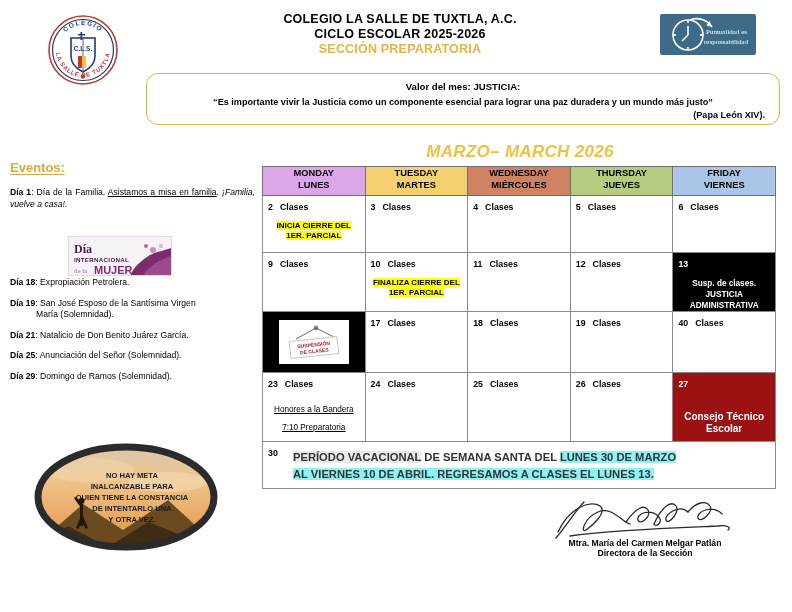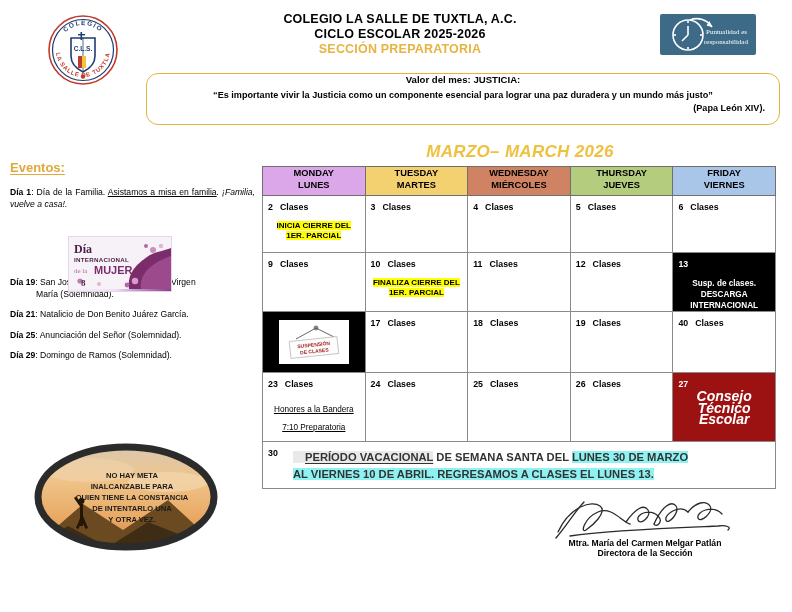--- a/index.html
+++ b/index.html
@@ -21,36 +21,36 @@
   .head-l1{font-size:12.5px;font-weight:bold;letter-spacing:.2px;line-height:15px;}
   .head-l2{font-size:12.5px;font-weight:bold;letter-spacing:.2px;line-height:15px;}
   .head-l3{font-size:12.5px;font-weight:bold;letter-spacing:.2px;line-height:15px;color:#e8b340;}
   .punct{position:absolute;left:660px;top:14px;width:96px;height:41px;background:#3d6a86;
          border-radius:2px;overflow:hidden;}
   .punct svg{display:block;}
 
   
   .valuebox{position:absolute;left:146px;top:73px;width:634px;height:52px;
     border:1.6px solid #e6b33c;border-radius:12px;background:#fff;box-sizing:border-box;}
-  .value-title{text-align:center;font-size:9.6px;font-weight:bold;}
+  .value-title{text-align:center;font-size:9.6px;font-weight:bold;margin-top:7px;}
   .value-quote{font-size:9.1px;font-weight:bold;text-align:center;margin-top:4px;padding:0 8px;line-height:12px;}
   .value-src{font-size:9.1px;font-weight:bold;text-align:right;padding-right:14px;margin-top:2px;}
 
   
   .events{position:absolute;left:10px;top:160px;width:245px;}
   .events-title{font-size:13px;font-weight:bold;color:#e0a93a;text-decoration:underline;
      text-underline-offset:2px;margin-bottom:12px;}
   .ev{font-size:8.6px;line-height:11.5px;margin-bottom:9px;text-align:justify;}
   .ev b{font-weight:bold;}
   .ev .u{text-decoration:underline;}
   .ev .it{font-style:italic;}
   .ev-ind{display:block;padding-left:26px;}
 
   
-  .mujer{position:absolute;left:68px;top:236px;width:104px;height:56px;
+  .mujer{position:absolute;left:68px;top:236px;width:104px;height:40px;
      background:linear-gradient(90deg,#f4eef6 0%, #efe3f2 46%, #caa3d4 62%, #8e3d84 100%);
      border:1px solid #e4d6ea;box-sizing:border-box;overflow:hidden;}
   .mujer svg{display:block;}
 
   
   .motiv{position:absolute;left:28px;top:442px;width:196px;height:110px;}
   .motiv svg{display:block;}
 
   
   .cal-title{position:absolute;left:262px;top:142px;width:516px;text-align:center;
@@ -72,33 +72,33 @@
   .daynum{font-size:8.8px;font-weight:bold;padding:4px 0 0 5px;display:inline-block;}
   .dayword{font-size:8.8px;font-weight:bold;padding-left:7px;margin-top:6px;}
   .note{display:block;text-align:center;font-size:8px;font-weight:bold;line-height:10px;
      margin:7px 6px 0 6px;}
   .hl{background:#ffff00;}
   .blackcell{background:#000;color:#fff;}
   .blackcell .daynum{color:#fff;}
   .blackcell .note{color:#fff;font-weight:bold;font-size:8.2px;line-height:11px;}
   .redcell{background:#9c1111;color:#fff;}
   .redcell .daynum{color:#fff;}
-  .redcell .note{color:#fff;font-size:14px;line-height:11.5px;margin-top:0;font-style:italic;}
+  .redcell .note{color:#fff;font-size:10px;line-height:11.5px;margin-top:20px;}
   .plain-note{display:block;text-align:center;font-size:8.2px;line-height:18px;
      margin:10px 8px 0 8px;font-weight:normal;text-decoration:underline;}
   .susp-img{width:100%;height:100%;background:#000;display:flex;align-items:center;justify-content:center;}
   .susp-img svg{display:block;}
 
   
   .vacrow td{border:1px solid #8a8a8a;}
   .vaccell{height:46px;position:relative;background:#fff;}
   .vactext{position:absolute;left:30px;top:7px;width:470px;font-size:11.2px;font-weight:bold;
      line-height:17px;color:#333;}
   .cyan{background:#8ff2f2;margin-top:48px;}
-  .grayhl{background:#e9e9e9;text-decoration:underline;text-underline-offset:2px;padding-left:12px;}
+  .grayhl{background:#e9e9e9;text-underline-offset:2px;}
 
   
   .sign{position:absolute;left:520px;top:496px;width:250px;text-align:center;}
   .sign svg{display:block;margin:0 auto;}
   .sign-name{font-size:8.6px;font-weight:bold;margin-top:-2px;}
   .sign-role{font-size:8.6px;font-weight:bold;}
 </style>
 </head>
 <body>
 
@@ -163,20 +163,23 @@
   <div class="events">
     <div class="events-title">Eventos:</div>
 
     <div class="ev">
       <b>Día 1</b><span>: Día de la Familia. </span><span class="u">Asistamos a misa en familia</span><span class="it">. ¡Familia, vuelve a casa!.</span>
     </div>
 
 
     <div style="height:58px;"></div>
 
+    <div class="ev">
+      <b>Día 18</b><span>: Expropiación Petrolera.</span>
+    </div>
 
     <div class="ev">
       <b>Día 19</b><span>:  San José Esposo de la Santísima Virgen</span>
       <span class="ev-ind">María (Solemnidad).</span>
     </div>
 
     <div class="ev">
       <b>Día 21</b><span>: Natalicio de Don Benito Juárez García.</span>
     </div>
 
@@ -311,21 +314,21 @@
           <span class="note"><span class="hl">FINALIZA CIERRE DEL 1ER. PARCIAL</span></span>
         </td>
         <td class="cell">
           <span class="daynum">11</span><span class="dayword">Clases</span>
         </td>
         <td class="cell">
           <span class="daynum">12</span><span class="dayword">Clases</span>
         </td>
         <td class="cell blackcell">
           <span class="daynum">13</span>
-          <span class="note">Susp. de clases. DESCARGA INTERNACIONAL</span>
+          <span class="note">Susp. de clases. JUSTICIA ADMINISTRATIVA</span>
         </td>
       </tr>
 
       <tr class="r3">
         <td class="cell blackcell">
           <div class="susp-img">
             <svg width="84" height="50" viewBox="0 0 84 50">
               <rect width="84" height="50" fill="#000"></rect>
               <rect x="7" y="3" width="70" height="44" fill="#ffffff"></rect>
               <circle cx="44" cy="11" r="2.4" fill="#888"></circle>

